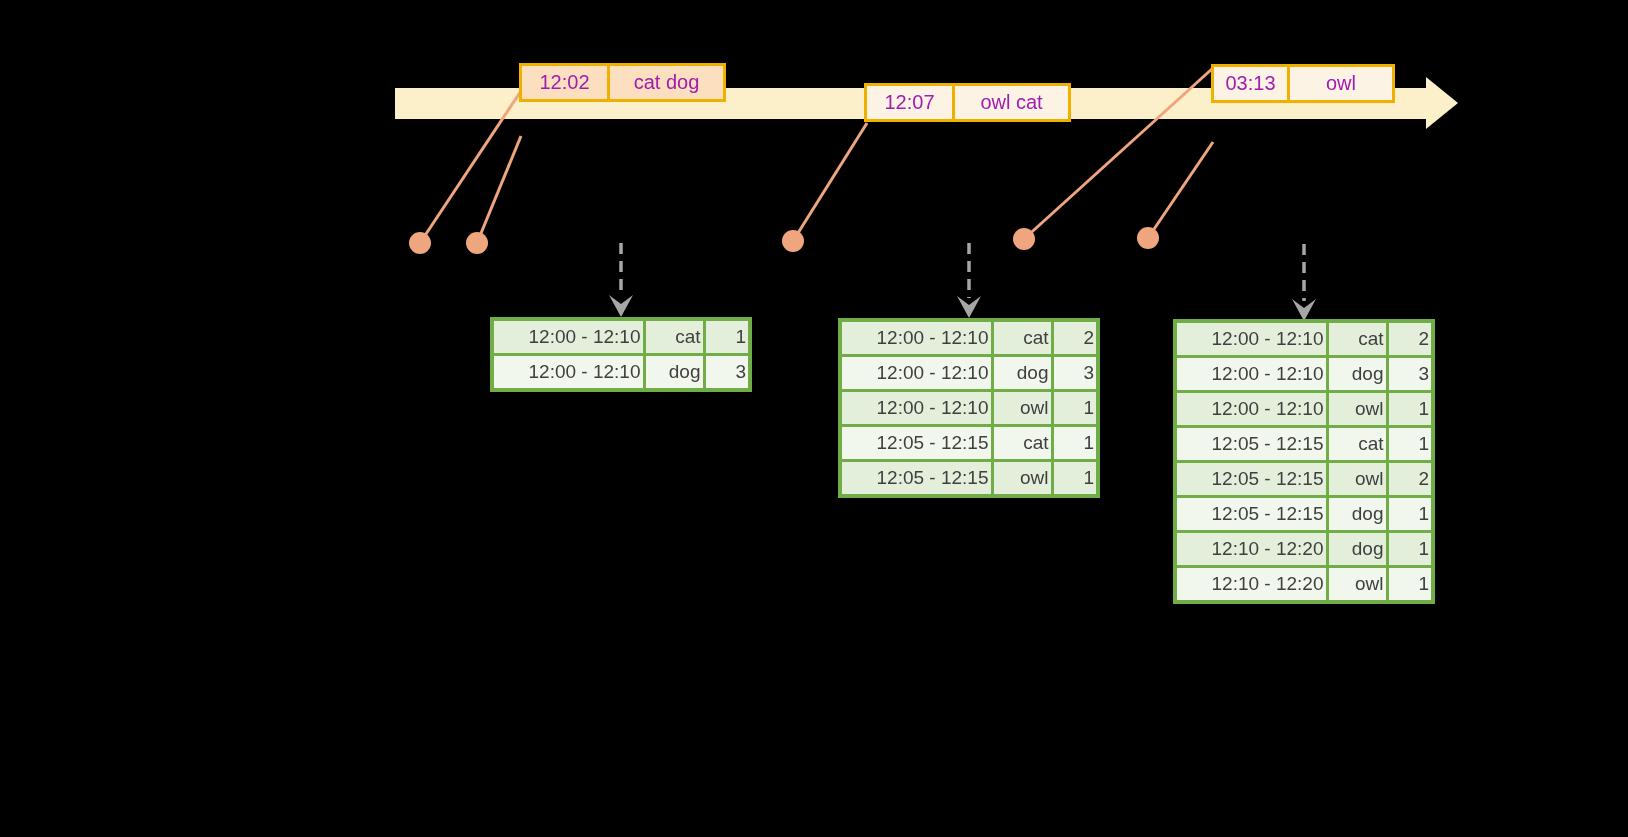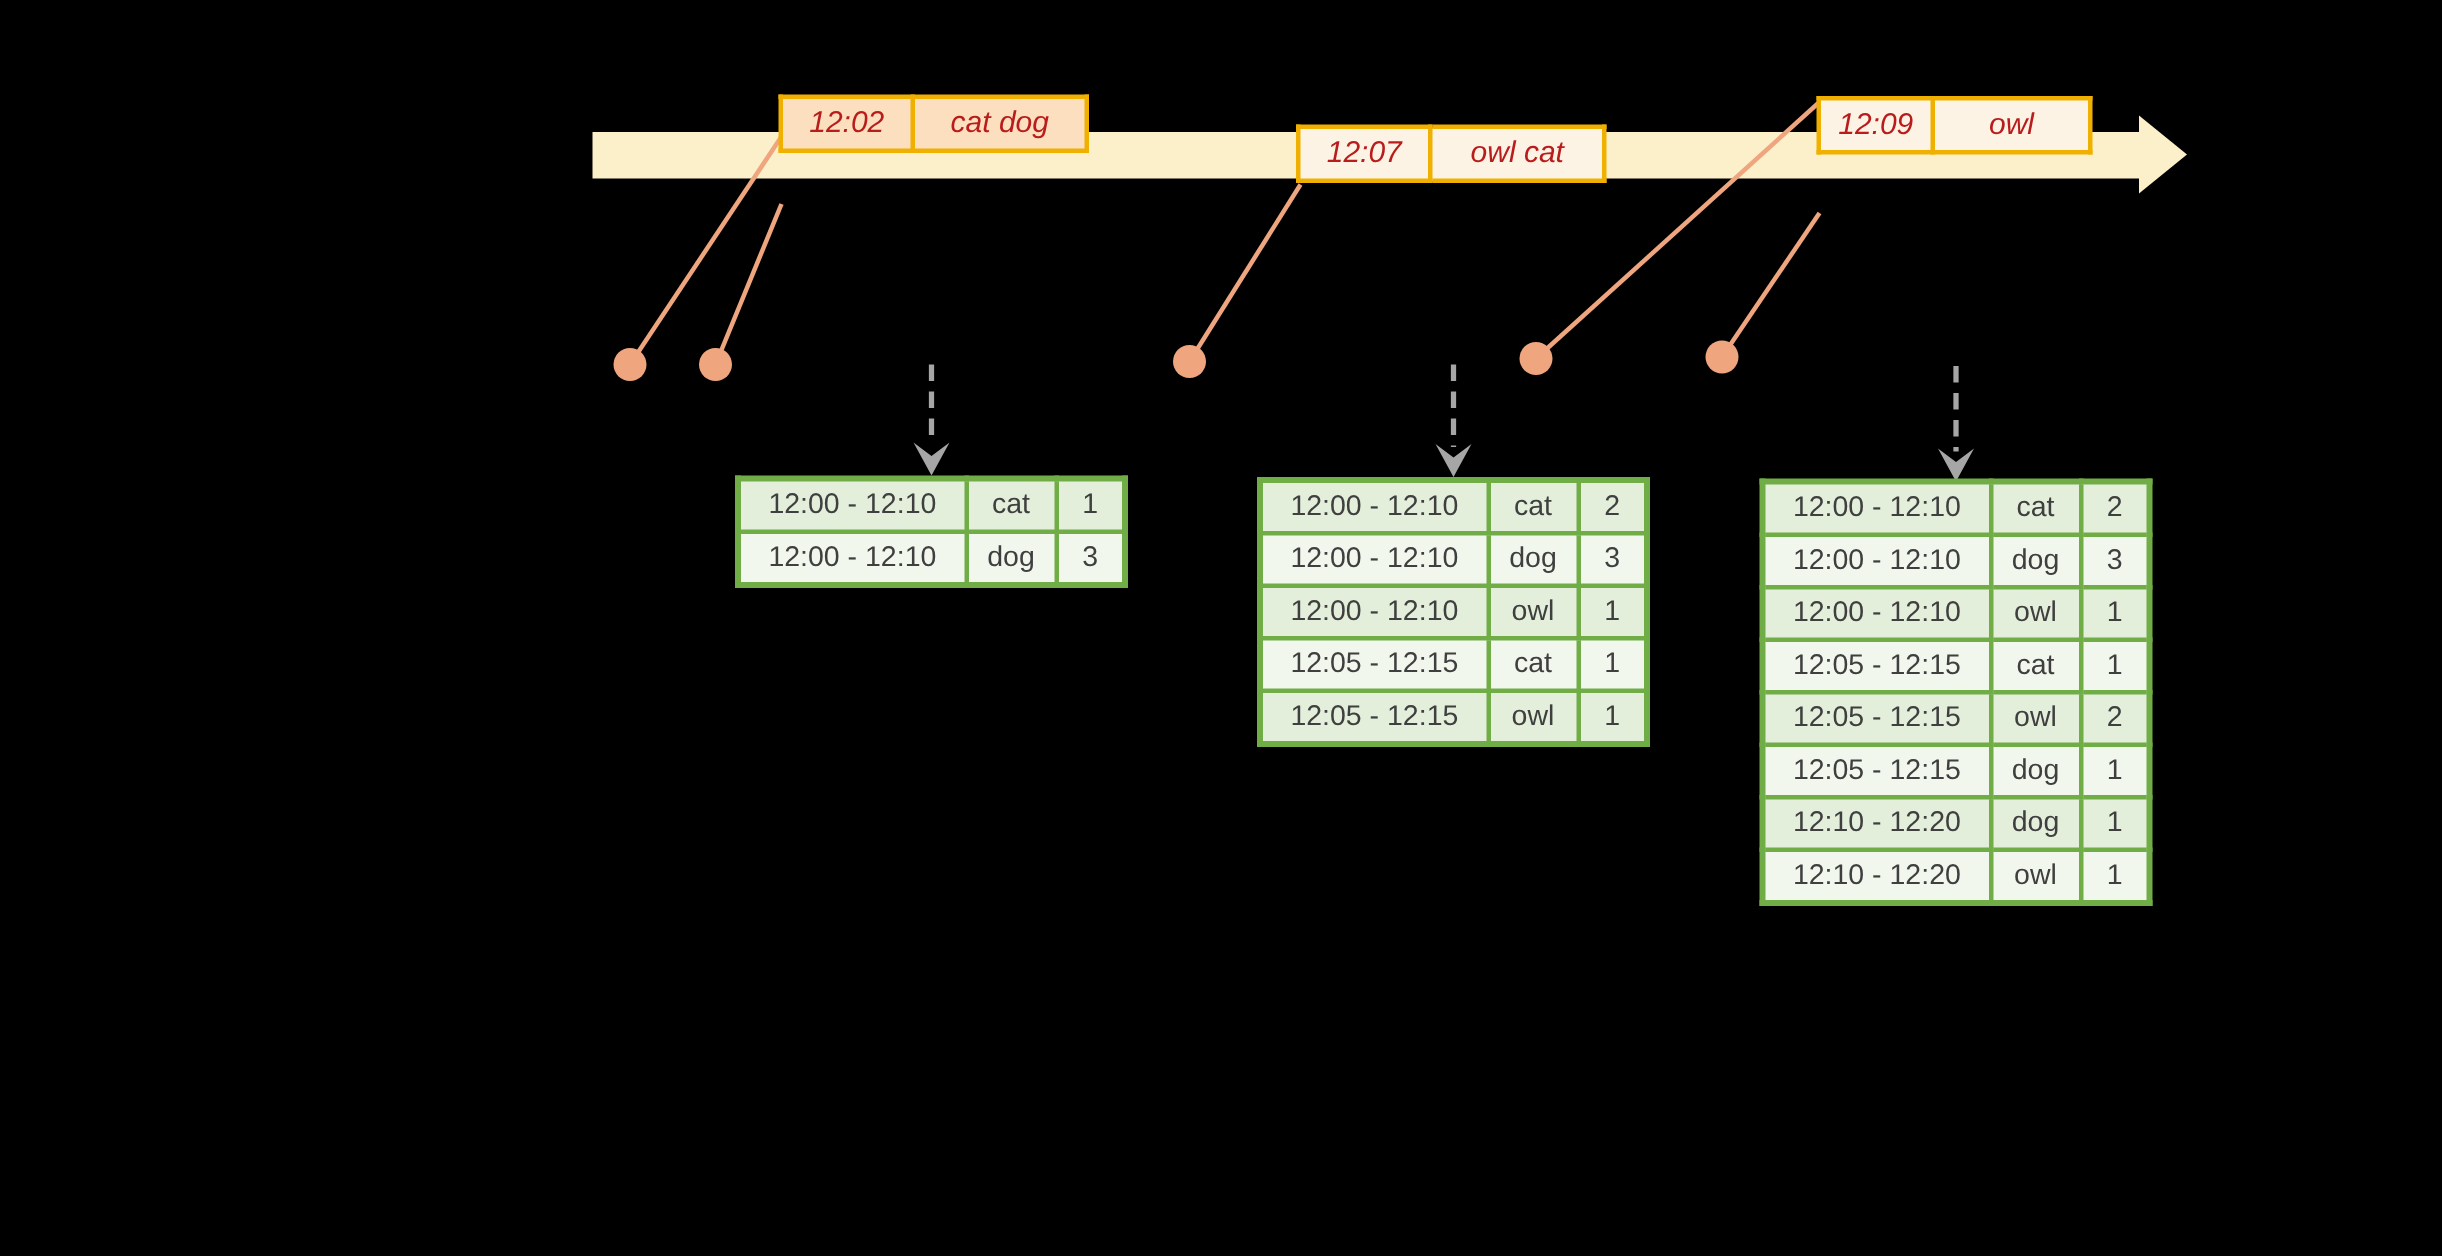--- a/index.html
+++ b/index.html
@@ -12,43 +12,42 @@
   }
   .layer{position:absolute;left:0;top:0;}
 
   
   table{border-collapse:collapse;position:absolute;table-layout:fixed;}
   .event-table{border:3px solid #F0B000;}
   .event-table td{
     border:3px solid #F0B000;
     height:33px;
     text-align:center;vertical-align:middle;
-    font-size:20px;color:#b91c1c;
+    font-size:20px;color:#a21caf;
     padding:0 4px;
     white-space:nowrap;
-    font-style:italic;
   }
   .event-table td.shade-dark{background:#FBDFBE;}
   .event-table td.shade-light{background:#FDF3E4;}
   #event-table-1{left:519px;top:63px;width:204px;}
   #event-table-1 col.c-time{width:88px}
   #event-table-1 col.c-words{width:116px}
   #event-table-2{left:864px;top:83px;width:204px;}
   #event-table-2 col.c-time{width:88px}
   #event-table-2 col.c-words{width:116px}
   #event-table-3{left:1211px;top:64px;width:181px;}
   #event-table-3 col.c-time{width:76px}
   #event-table-3 col.c-words{width:105px}
 
   
   .result-table{border:4px solid #70AD47;}
   .result-table td{
     border:3px solid #70AD47;
     height:32px;
-    text-align:center;vertical-align:middle;
+    text-align:right;vertical-align:middle;
     font-size:19px;color:#3F3F3F;
     padding:0 2px;
     white-space:nowrap;
   }
   .result-table tr:nth-child(odd) td{background:#E3EFDB;}
   .result-table tr:nth-child(even) td{background:#F2F7EE;}
   #result-table-1{left:490px;top:317px;width:258px;}
   #result-table-2{left:838px;top:318px;width:258px;}
   #result-table-3{left:1173px;top:319px;width:258px;}
   .result-table col.c-win{width:152px}
@@ -117,21 +116,21 @@
   </tbody>
     </table>
 
   <table id="event-table-3" class="event-table">
     <colgroup>
         <col class="c-time">
         <col class="c-words">
       </colgroup>
     <tbody>
     <tr>
-      <td class="shade-light">12:09</td>
+      <td class="shade-light">03:13</td>
       <td class="shade-light">owl</td>
     </tr>
   </tbody>
     </table>
 
   <table id="result-table-1" class="result-table">
     <colgroup>
         <col class="c-win">
         <col class="c-word">
         <col class="c-count">

